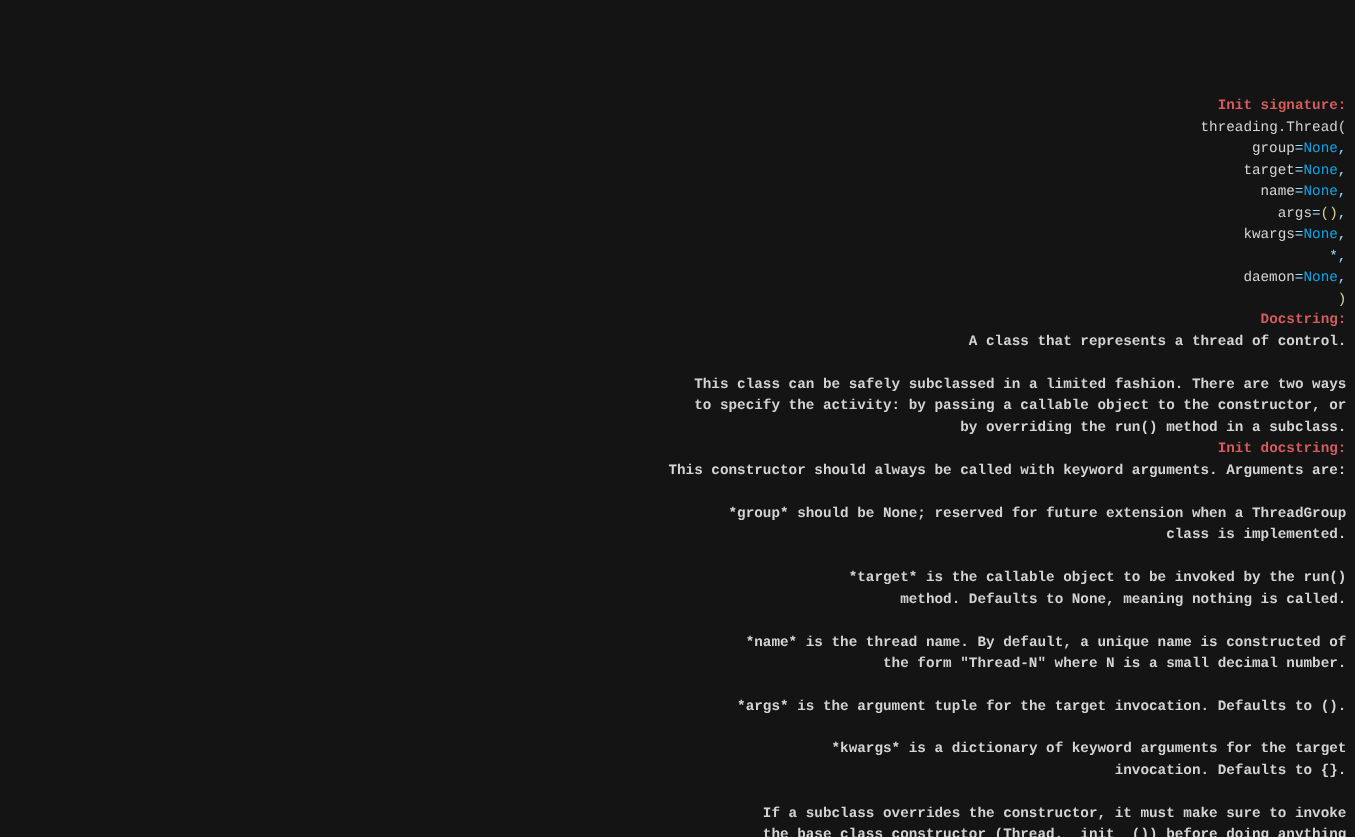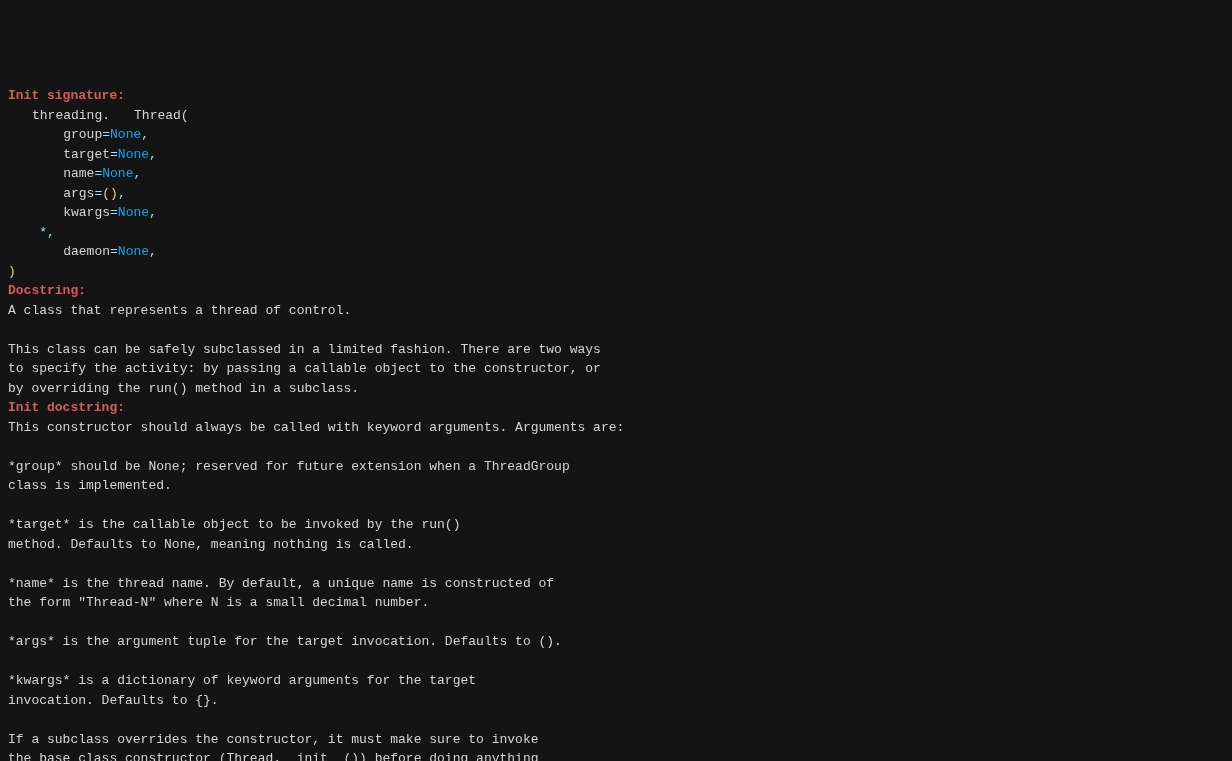--- a/index.html
+++ b/index.html
@@ -11,39 +11,40 @@
     font-size: 13px;
     line-height: 19.5px;
     white-space: pre;
   }
   .header-red {
     color: #d65c5c;
     font-weight: bold;
   }
   .code-white {
     color: #d4d4d4;
-    margin-left: 24px;
   }
   .code-blue {
     color: #9cdcfe;
   }
   .code-green {
     color: #0ea5e9;
   }
   .code-paren {
     color: #d4d4d4;
   }
   .code-yellow {
     color: #d9d38c;
   }
   .desc-white {
     color: #d4d4d4;
+    font-weight: bold;
   }
   .line {
     display: block;
+    text-align: right;
   }
   .empty-line {
     height: 19.5px;
   }
 </style>
 </head>
 <body>
 
 
 

